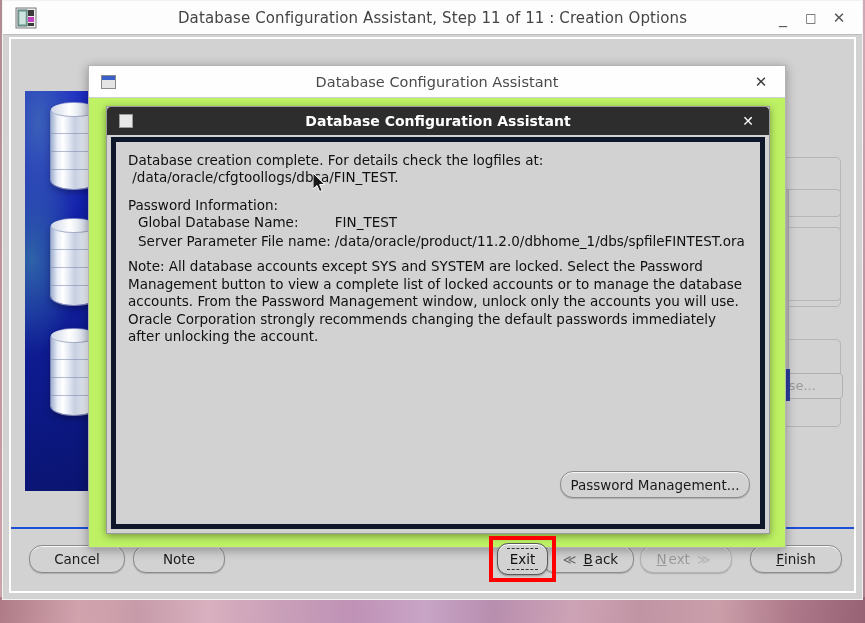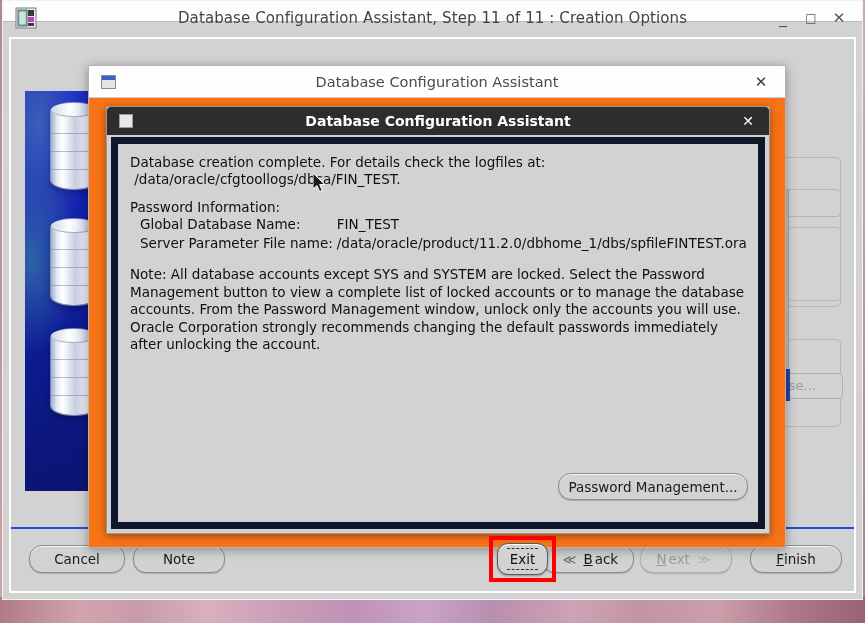--- a/index.html
+++ b/index.html
@@ -36,21 +36,21 @@
 
   
   #app-window {
     position: absolute; left: 2px; top: 0; width: 861px; height: 600px;
     background: #d2d2d2;
     border: 1px solid #f2f2f2;
     box-sizing: border-box;
   }
 
   #app-titlebar {
-    position: absolute; left: 0; top: 0; width: 100%; height: 21px;
+    position: absolute; left: 0; top: 0; width: 100%; height: 34px;
     background: #fdfdfd;
     border-bottom: 1px solid #bdbdbd;
     box-sizing: border-box;
   }
   #app-title-text {
     position: absolute; left: 0; top: 0; width: 100%; height: 34px;
     line-height: 34px; text-align: center;
     font-size: 15px; color: #444; font-weight: 500;
     letter-spacing: .1px;
   }
@@ -159,21 +159,21 @@
 
   #btn-cancel { left: 18px;  bottom: 18px; width: 96px;  height: 28px; }
   #btn-help   { left: 122px; bottom: 18px; width: 92px;  height: 28px; }
   #btn-back   { right: 220px; bottom: 18px; width: 92px; height: 28px; gap: 2px; }
   #btn-next   { right: 122px; bottom: 18px; width: 92px; height: 28px; gap: 2px; }
   #btn-finish { right: 12px;  bottom: 18px; width: 92px; height: 28px; }
 
   
   #dlg-outer {
     position: absolute; left: 88px; top: 65px; width: 698px; height: 483px;
-    background: #f97316;
+    background: #bef264;
     border: 1px solid #b4b4b4;
     box-shadow: 0 2px 10px rgba(0,0,0,.35);
     box-sizing: border-box;
   }
   #dlg-outer-titlebar {
     position: absolute; left: 0; top: 0; width: 100%; height: 32px;
     background: #fefefe;
     border-bottom: 1px solid #cfcfcf;
     box-sizing: border-box;
   }
@@ -225,36 +225,36 @@
   #dlg-inner-close {
     position: absolute; right: 12px; top: 0; height: 28px; width: 18px;
     line-height: 28px; text-align: center; color: #ffffff;
     font-size: 14px; font-weight: bold; cursor: default;
   }
 
   
   #dlg-inner-content {
     position: absolute; left: 4px; top: 30px; right: 4px; bottom: 4px;
     background: #d2d2d2;
-    border: 7px solid #0f172a;
+    border: 5px solid #0f172a;
     box-sizing: border-box;
     overflow: hidden;
   }
   #msg-area {
     position: absolute; left: 12px; top: 10px; right: 10px;
     color: #101010;
     font-size: 13.5px;
     line-height: 17px;
   }
   .msg-line { white-space: pre; }
   .msg-gap { height: 11px; }
   #info-table { margin-top: 0; border-spacing: 0; }
   #info-table td { font-size: 13.5px; color: #101010; padding: 0 0 2px 0; vertical-align: top; white-space: pre; }
   #info-table td.lbl { padding-left: 10px; padding-right: 4px; }
-  #note-block { margin-top: 12px; font-size: 13.5px; line-height: 17.5px; color: #101010; }
+  #note-block { margin-top: 6px; font-size: 13.5px; line-height: 17.5px; color: #101010; }
 
   #btn-pwdmgmt {
     right: 10px; top: 305px; width: 190px; height: 27px;
     left: auto; bottom: auto;
   }
 
   
   #exit-wrap {
     position: absolute; left: 400px; top: 470px; width: 49px; height: 46px;
   }

